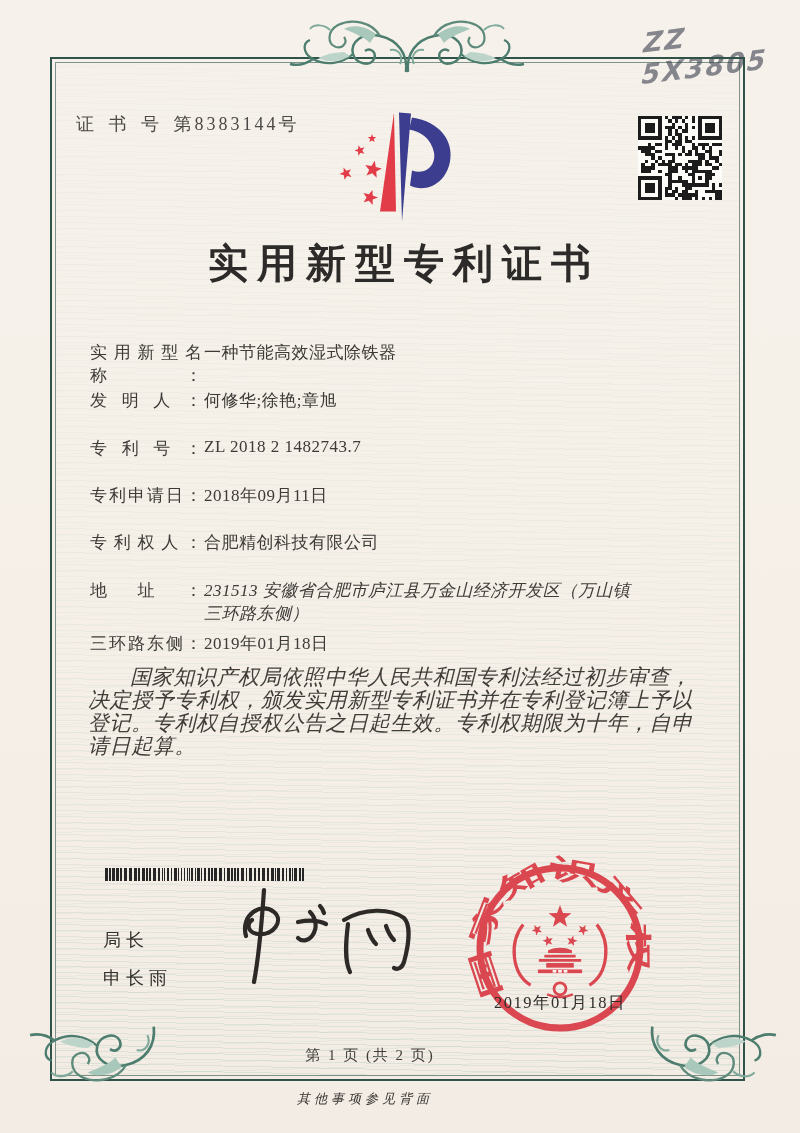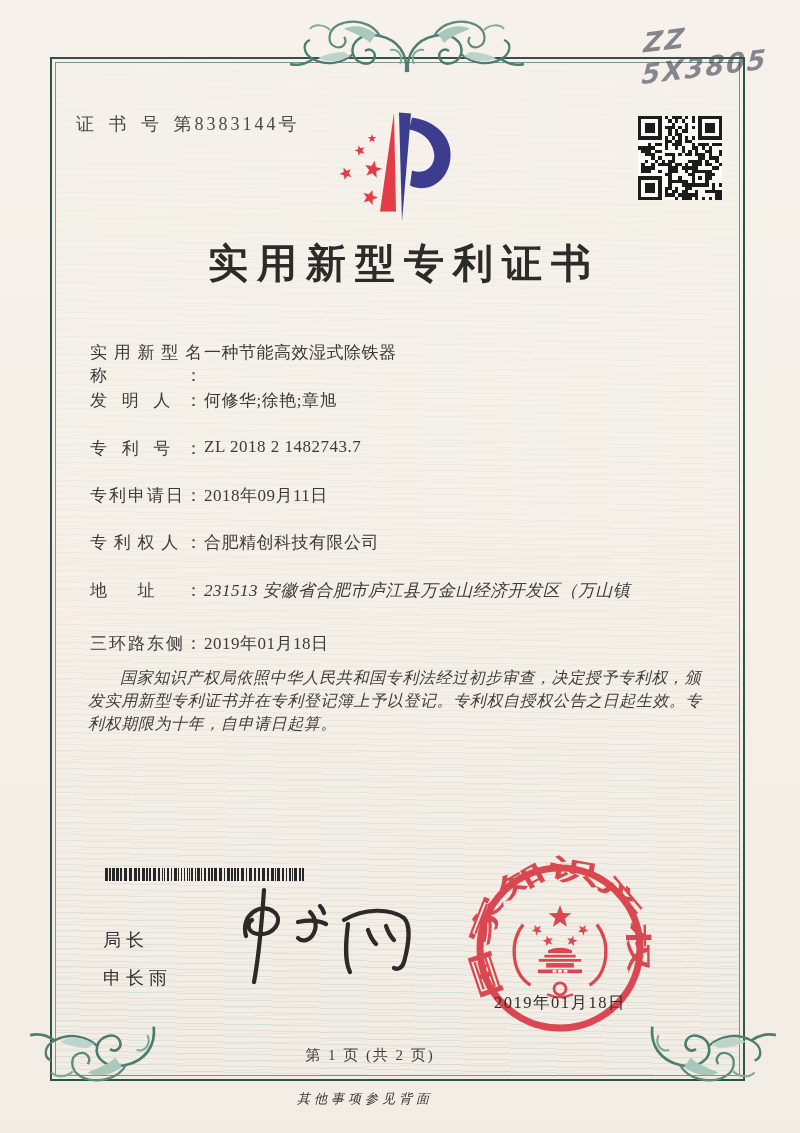--- a/index.html
+++ b/index.html
@@ -48,21 +48,21 @@
     text-align:justify;text-align-last:justify;-moz-text-align-last:justify;
   }
   .row .val{display:inline-block;margin-left:2px;vertical-align:top;letter-spacing:.5px;}
   .row .val .vline{display:block;font-style:italic;}
   .pair2{position:absolute;left:250px;top:0;}
   .pair2 .lab2{letter-spacing:1px;}
   .pair2 .val2{margin-left:8px;letter-spacing:.5px;}
   
   .paras{
     position:absolute;left:88px;top:666px;width:624px;
-    font-size:16px;line-height:23px;font-style:italic;color:#403c38;
+    font-size:21px;line-height:23px;font-style:italic;color:#403c38;
     letter-spacing:.6px;
   }
   .paras p{margin:0;text-indent:2em;}
   
   .barcode{position:absolute;left:105px;top:868px;}
   .signoff{position:absolute;left:103px;top:928px;font-size:18px;letter-spacing:5px;color:#33302d;font-family:Liberation Serif, serif;}
   .signoff .name{display:block;margin-top:14px;}
   .signature{position:absolute;left:212px;top:878px;}
   .seal{position:absolute;left:464px;top:852px;}
   .seal-date{position:absolute;left:494px;top:992px;font-size:16.5px;letter-spacing:1.5px;color:#2f2c29;}
@@ -363,21 +363,21 @@
     <div class="row" style="top:96px">
       <span class="lab">专利号：</span><span class="val">ZL 2018 2 1482743.7</span>
     </div>
     <div class="row" style="top:143px">
       <span class="lab">专利申请日：</span><span class="val">2018年09月11日</span>
     </div>
     <div class="row" style="top:190px">
       <span class="lab">专利权人：</span><span class="val">合肥精创科技有限公司</span>
     </div>
     <div class="row" style="top:238px">
-      <span class="lab">地址：</span><span class="val"><span class="vline">231513 安徽省合肥市庐江县万金山经济开发区（万山镇</span></span>
+      <span class="lab">地址：</span><span class="val"><span class="vline">231513 安徽省合肥市庐江县万金山经济开发区（万山镇</span><span class="vline">三环路东侧）</span></span>
     </div>
     <div class="row" style="top:291px">
       <span class="lab">三环路东侧：</span><span class="val">2019年01月18日</span>
     </div>
   </div>
 
   <div class="paras">
     <p>国家知识产权局依照中华人民共和国专利法经过初步审查，决定授予专利权，颁发实用新型专利证书并在专利登记簿上予以登记。专利权自授权公告之日起生效。专利权期限为十年，自申请日起算。</p>
   </div>
 

